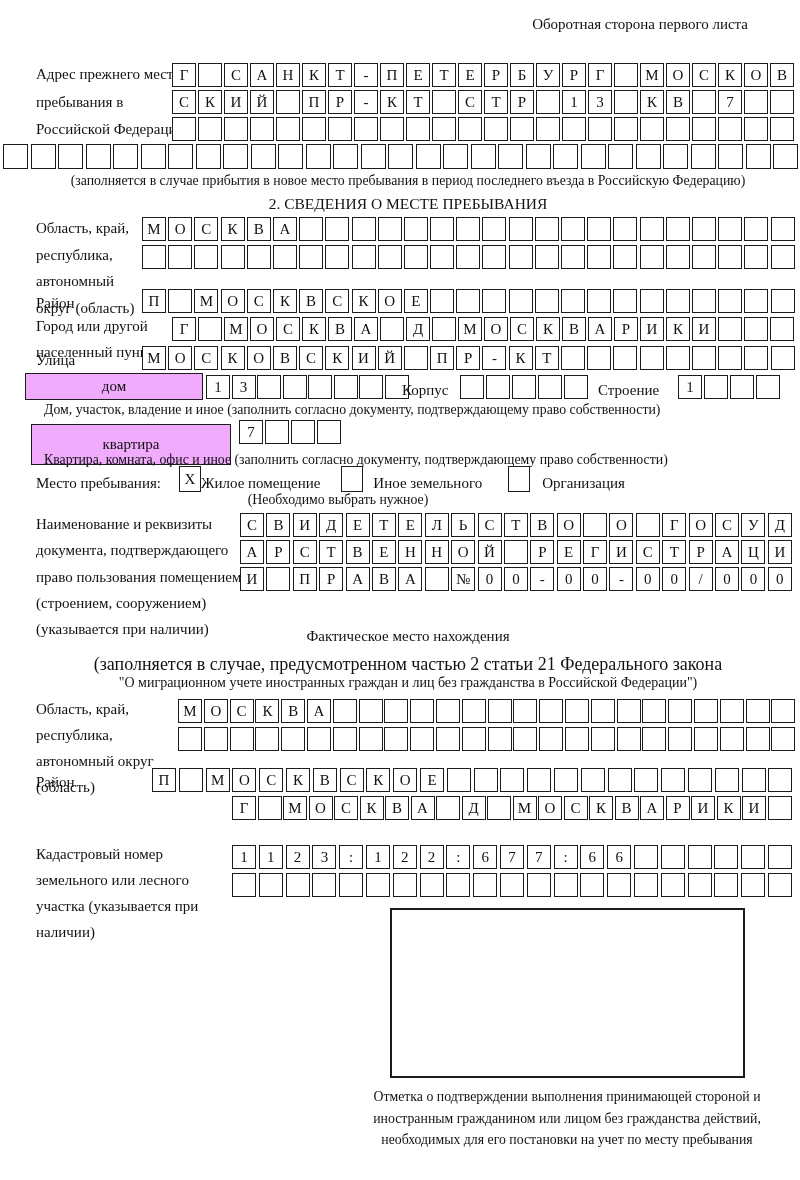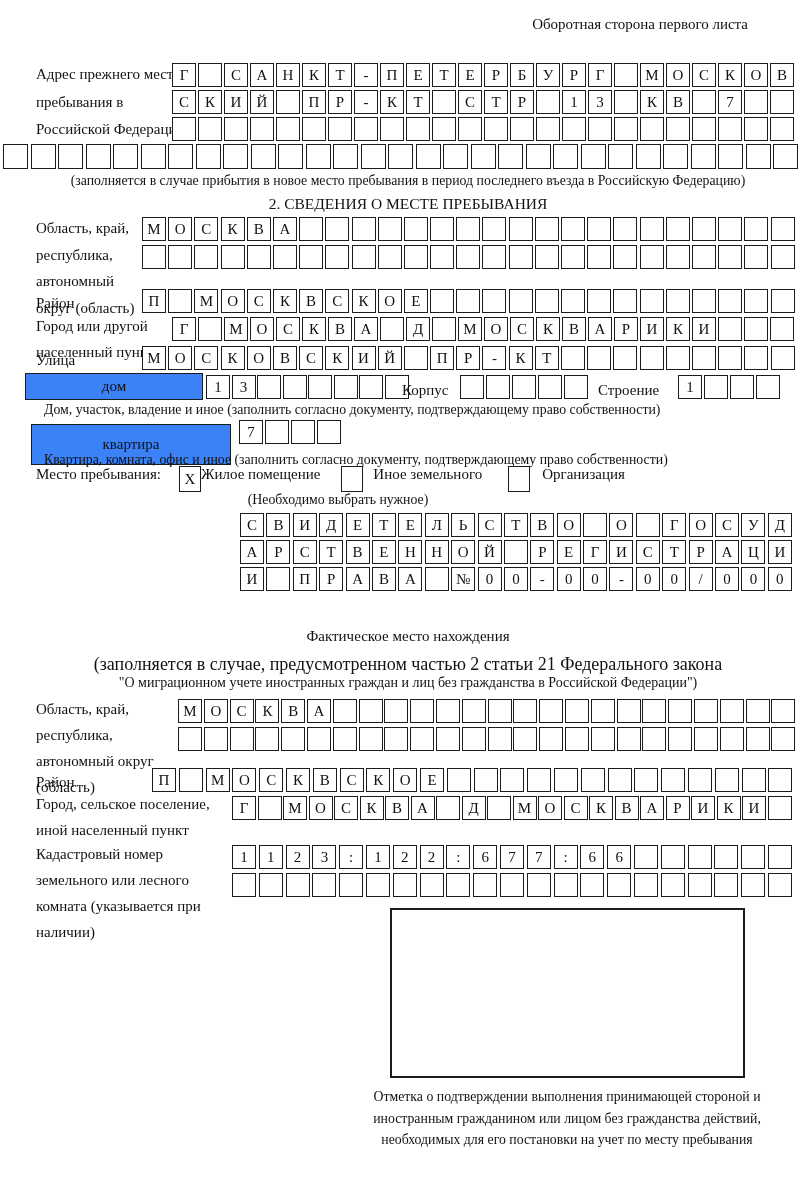--- a/index.html
+++ b/index.html
@@ -17,27 +17,27 @@
     display:flex; align-items:center; justify-content:center;
     font-size:15px; line-height:1;
   }
   .w25 .cell { width:25px; height:25px; }
   .g15{gap:1.5px}.g18{gap:1.8px}.g2{gap:2px}.g22{gap:2.2px}.g24{gap:2.4px}.g25{gap:2.5px}.g28{gap:2.8px}
   .caption { position:absolute; font-size:13.8px;padding-left:8px; }
   .center { text-align:center; left:0; width:800px; }
   .bold { font-weight:normal; }
   .widebox {
     position:absolute; border:1.6px solid #1c1c1c; box-sizing:border-box;
-    display:flex; align-items:center; justify-content:center; font-size:15px; background:#3b82f6;
+    display:flex; align-items:center; justify-content:center; font-size:15px; background:#f0abfc;
   }
   .chk {
     width:22px; height:26px; flex:none; border:1.6px solid #1c1c1c; box-sizing:border-box;
     display:flex; align-items:center; justify-content:center; font-size:15px; background:#fff;
   }
-  .stay-row { position:absolute; left:36px; top:466px; display:flex; align-items:flex-start; font-size:15px; }
+  .stay-row { position:absolute; left:36px; top:466px; display:flex; align-items:flex-end; font-size:15px; }
   .stamp-box { position:absolute; left:390px; top:908px; width:355px; height:170px;
     border:2px solid #1c1c1c; box-sizing:border-box; background:#fff; }
   .stamp-cap { position:absolute; left:372px; top:1086px; width:390px;
     font-size:13.8px; line-height:21.5px; text-align:center; }
 </style>
 </head>
 <body>
 
 <div class="page">
 
@@ -340,20 +340,21 @@
     <span>Место пребывания:</span>
     <span class="chk" style="margin-left:18px">X</span>
     <span style="">Жилое помещение</span>
     <span class="chk" style="margin-left:21px"></span>
     <span style="margin-left:10px">Иное земельного</span>
     <span class="chk" style="margin-left:26px"></span>
     <span style="margin-left:12px">Организация</span>
   </div>
   <div class="caption" style="left:150px;top:492px;width:360px;text-align:center">(Необходимо выбрать нужное)</div>
 
+  <div class="lbl" style="left:36px;top:511px;width:210px;line-height:26.3px">Наименование и реквизиты документа, подтверждающего право пользования помещением (строением, сооружением) (указывается при наличии)</div>
   <div class="cells g24" style="left:240px;top:513px">
       <div class="cell">С</div>
       <div class="cell">В</div>
       <div class="cell">И</div>
       <div class="cell">Д</div>
       <div class="cell">Е</div>
       <div class="cell">Т</div>
       <div class="cell">Е</div>
       <div class="cell">Л</div>
       <div class="cell">Ь</div>
@@ -496,21 +497,20 @@
       <div class="cell"></div>
       <div class="cell"></div>
       <div class="cell"></div>
       <div class="cell"></div>
       <div class="cell"></div>
       <div class="cell"></div>
       <div class="cell"></div>
       <div class="cell"></div>
     </div>
 
-  <div class="lbl" style="left:36px;top:792px;width:200px;line-height:25.5px">Город, сельское поселение, иной населенный пункт</div>
   <div class="cells g15" style="left:232px;top:796px">
       <div class="cell">Г</div>
       <div class="cell"></div>
       <div class="cell">М</div>
       <div class="cell">О</div>
       <div class="cell">С</div>
       <div class="cell">К</div>
       <div class="cell">В</div>
       <div class="cell">А</div>
       <div class="cell"></div>
@@ -522,21 +522,21 @@
       <div class="cell">К</div>
       <div class="cell">В</div>
       <div class="cell">А</div>
       <div class="cell">Р</div>
       <div class="cell">И</div>
       <div class="cell">К</div>
       <div class="cell">И</div>
       <div class="cell"></div>
     </div>
 
-  <div class="lbl" style="left:36px;top:841px;width:185px;line-height:26px">Кадастровый номер земельного или лесного комната (указывается при наличии)</div>
+  <div class="lbl" style="left:36px;top:841px;width:185px;line-height:26px">Кадастровый номер земельного или лесного участка (указывается при наличии)</div>
   <div class="cells g28" style="left:232px;top:845px">
       <div class="cell">1</div>
       <div class="cell">1</div>
       <div class="cell">2</div>
       <div class="cell">3</div>
       <div class="cell">:</div>
       <div class="cell">1</div>
       <div class="cell">2</div>
       <div class="cell">2</div>
       <div class="cell">:</div>

